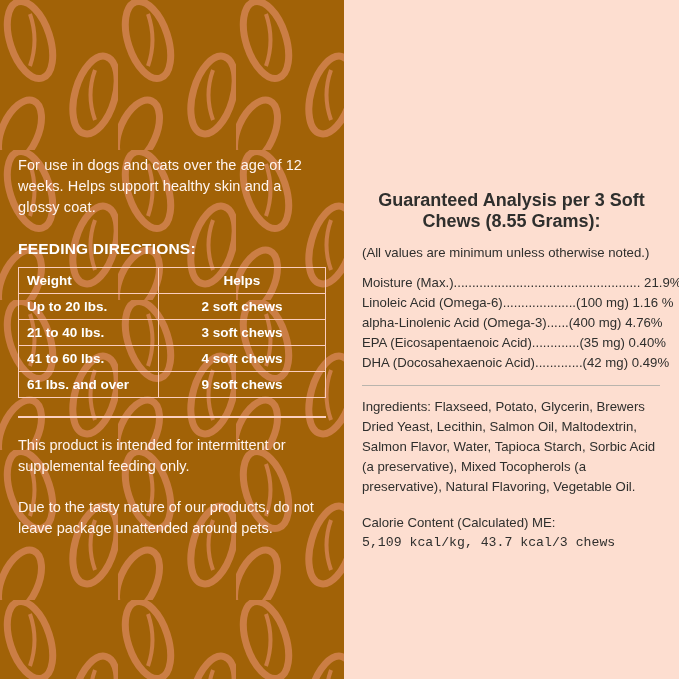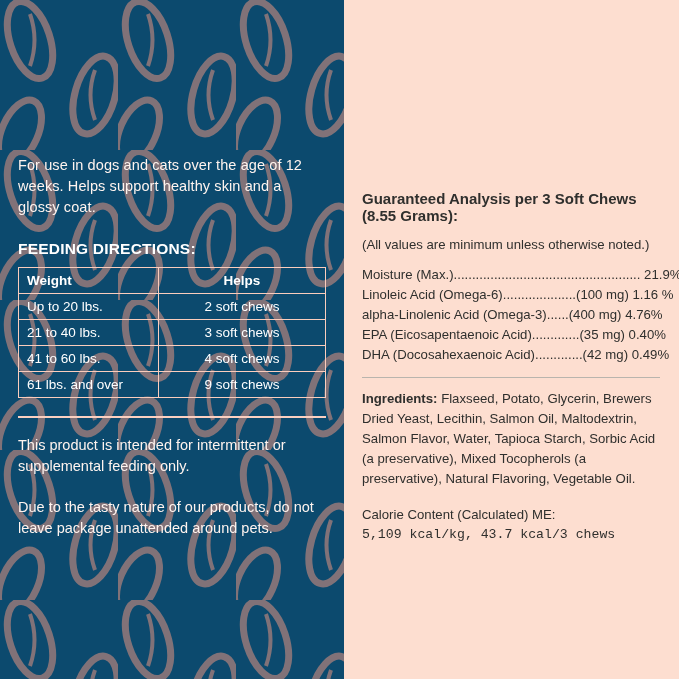--- a/index.html
+++ b/index.html
@@ -17,21 +17,21 @@
     position: relative;
     width: 679px;
     height: 679px;
     display: flex;
   }
   
   #left-panel {
     position: relative;
     width: 344px;
     height: 679px;
-    background: #0c4a6e;
+    background: #a16207;
     overflow: hidden;
     box-sizing: border-box;
   }
   
   #pattern {
     position: absolute;
     inset: 0;
     opacity: 0.5;
     pointer-events: none;
   }
@@ -59,21 +59,21 @@
     border-collapse: collapse;
     width: 308px;
     font-size: 13.5px;
     color: #ffffff;
   }
   table.feeding th,
   table.feeding td {
     border: 1px solid #fbcdbd;
     padding: 3px 8px;
     text-align: left;
-    font-weight: normal;
+    font-weight: bold;
     height: 19px;
   }
   table.feeding th {
     font-weight: bold;
     font-size: 13.5px;
   }
   table.feeding th.amount,
   table.feeding td.amount {
     text-align: center;
     width: 150px;
@@ -100,24 +100,25 @@
   #right-panel {
     position: relative;
     width: 335px;
     height: 679px;
     background: #fdded0;
     box-sizing: border-box;
     padding: 0 18px;
     color: #3a3a38;
   }
   .ga-title {
-    font-size: 15px;
+    font-size: 18px;
     font-weight: bold;
     margin-top: 190px;
     color: #2f2f2d;
+    text-align: center;
   }
   .ga-sub {
     font-size: 13.2px;
     margin-top: 13px;
     color: #2f2f2d;
   }
   .ga-list {
     margin-top: 13px;
   }
   .ga-row {
@@ -132,21 +133,21 @@
     background: #b9b4ad;
     margin: 12px 0 11px 0;
     border: 0;
   }
   .ing-block {
     font-size: 13.2px;
     line-height: 1.5;
     color: #2f2f2d;
   }
   .ing-block b {
-    font-weight: bold;
+    font-weight: normal;
   }
   .cal-title {
     font-size: 13.2px;
     font-weight: normal;
     margin-top: 19px;
     color: #2f2f2d;
   }
   .cal-value {
     font-size: 13.2px;
     margin-top: 5px;

